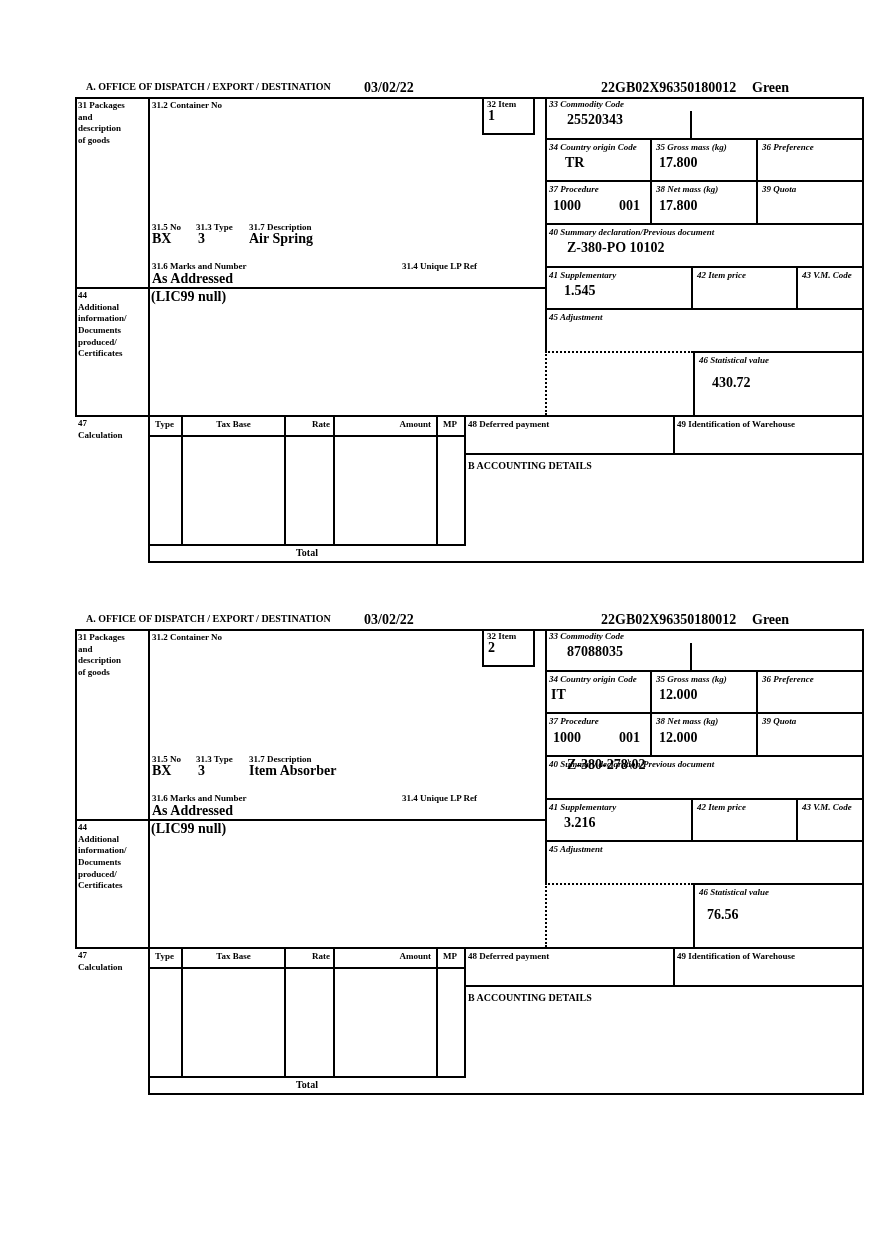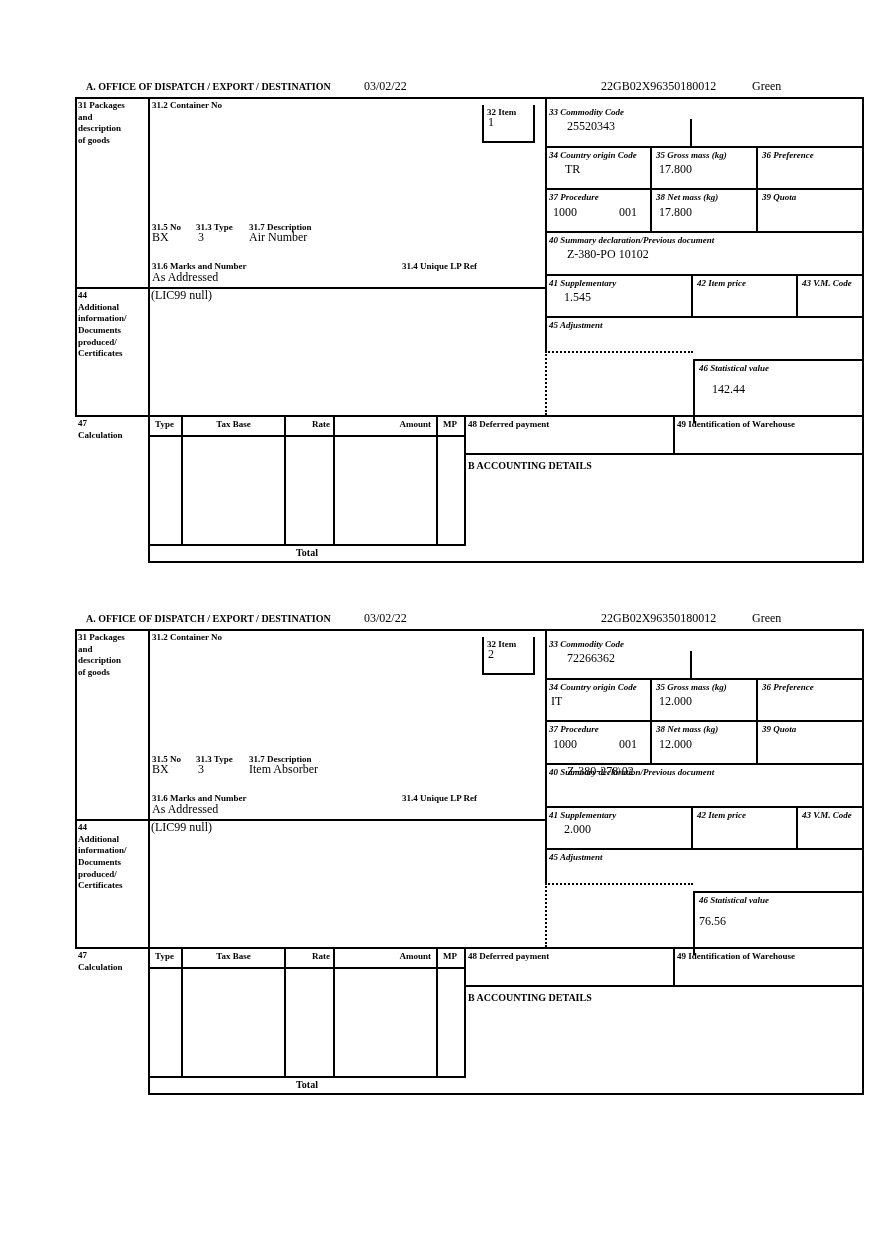--- a/index.html
+++ b/index.html
@@ -1,26 +1,26 @@
 <!DOCTYPE html>
 <html><head>
 <meta charset="utf-8">
 <style>
   html,body{margin:0;padding:0;background:#ffffff;}
   body{width:882px;height:1250px;position:relative;overflow:hidden;
        font-family:"Liberation Serif", serif;color:#000;}
   .form-block{position:absolute;left:75px;width:789px;height:468px;}
   .line{position:absolute;background:#000;}
   .dotted{position:absolute;box-sizing:border-box;}
-  .box{position:absolute;box-sizing:border-box;margin-top:8px;}
+  .box{position:absolute;box-sizing:border-box;}
   .bb{border-bottom:2px solid #000;}
   .br{border-right:2px solid #000;}
   .lbl{position:absolute;font-weight:bold;font-size:9px;line-height:1.25;white-space:nowrap;}
   .pre{white-space:pre-line;line-height:1.3;}
-  .val{position:absolute;font-size:12px;line-height:1.1;white-space:nowrap;}
+  .val{position:absolute;font-size:14px;line-height:1.1;white-space:nowrap;font-weight:bold;}
   .boxlbl{left:4px;top:2px;font-style:italic;}
   .ctr{text-align:center;}
   .rgt{text-align:right;}
 </style>
 </head>
 <body>
 
 <section class="form-block" id="form-template" style="top:97px;">
 
   <div class="lbl" style="left:11px;top:-16px;font-size:10px;">A. OFFICE OF DISPATCH / EXPORT / DESTINATION</div>
@@ -56,21 +56,21 @@
   <div class="box" style="left:407px;top:0;width:53px;height:38px;border-left:2px solid #000;border-right:2px solid #000;border-bottom:2px solid #000;">
     <div class="lbl" style="left:3px;top:2px;">32 Item</div>
     <div class="val" style="left:4px;top:11px;">1</div>
   </div>
 
   <div class="lbl" style="left:77px;top:125px;">31.5 No</div>
   <div class="lbl" style="left:121px;top:125px;">31.3 Type</div>
   <div class="lbl" style="left:174px;top:125px;">31.7 Description</div>
   <div class="val" style="left:77px;top:134px;">BX</div>
   <div class="val" style="left:123px;top:134px;">3</div>
-  <div class="val" style="left:174px;top:134px;">Air Number</div>
+  <div class="val" style="left:174px;top:134px;">Air Spring</div>
 
   <div class="lbl" style="left:77px;top:164px;">31.6 Marks and Number</div>
   <div class="lbl" style="left:327px;top:164px;">31.4 Unique LP Ref</div>
   <div class="val" style="left:77px;top:174px;">As Addressed</div>
 
   <div class="val" style="left:76px;top:192px;">(LIC99 null)</div>
 
   <div class="box bb" style="left:470px;top:0;width:317px;height:43px;">
     <div class="lbl boxlbl">33 Commodity Code</div>
     <div class="val" style="left:22px;top:15px;">25520343</div>
@@ -119,21 +119,21 @@
   </div>
 
   <div class="box" style="left:470px;top:213px;width:317px;height:41px;">
     <div class="lbl boxlbl">45 Adjustment</div>
   </div>
 
   <div class="dotted" style="left:470px;top:254px;width:148px;height:64px;border-top:2px dotted #000;border-left:2px dotted #000;"></div>
 
   <div class="box" style="left:618px;top:254px;width:169px;height:64px;border-top:2px solid #000;border-left:2px solid #000;">
     <div class="lbl boxlbl">46 Statistical value</div>
-    <div class="val" style="left:17px;top:22px;">142.44</div>
+    <div class="val" style="left:17px;top:22px;">430.72</div>
   </div>
 
   <div class="line" style="left:106px;top:318px;width:2px;height:129px;"></div>
   <div class="line" style="left:209px;top:318px;width:2px;height:129px;"></div>
   <div class="line" style="left:258px;top:318px;width:2px;height:129px;"></div>
   <div class="line" style="left:361px;top:318px;width:2px;height:129px;"></div>
   <div class="line" style="left:389px;top:318px;width:2px;height:129px;"></div>
   <div class="line" style="left:73px;top:338px;width:318px;height:2px;"></div>
 
   <div class="lbl ctr" style="left:73px;top:322px;width:33px;">Type</div>
@@ -197,21 +197,21 @@
   <div class="val" style="left:174px;top:134px;">Item Absorber</div>
 
   <div class="lbl" style="left:77px;top:164px;">31.6 Marks and Number</div>
   <div class="lbl" style="left:327px;top:164px;">31.4 Unique LP Ref</div>
   <div class="val" style="left:77px;top:174px;">As Addressed</div>
 
   <div class="val" style="left:76px;top:192px;">(LIC99 null)</div>
 
   <div class="box bb" style="left:470px;top:0;width:317px;height:43px;">
     <div class="lbl boxlbl">33 Commodity Code</div>
-    <div class="val" style="left:22px;top:15px;">72266362</div>
+    <div class="val" style="left:22px;top:15px;">87088035</div>
     <div class="line" style="left:145px;top:14px;width:2px;height:29px;"></div>
   </div>
 
   <div class="box bb br" style="left:470px;top:43px;width:107px;height:42px;">
     <div class="lbl boxlbl">34 Country origin Code</div>
     <div class="val" style="left:6px;top:15px;">IT</div>
   </div>
   <div class="box bb br" style="left:577px;top:43px;width:106px;height:42px;">
     <div class="lbl boxlbl">35 Gross mass (kg)</div>
     <div class="val" style="left:7px;top:15px;">12.000</div>
@@ -233,38 +233,38 @@
     <div class="lbl boxlbl">39 Quota</div>
   </div>
 
   <div class="box bb" style="left:470px;top:128px;width:317px;height:43px;">
     <div class="lbl boxlbl">40 Summary declaration/Previous document</div>
     <div class="val" style="left:22px;top:0;">Z-380-278\02</div>
   </div>
 
   <div class="box bb br" style="left:470px;top:171px;width:148px;height:42px;">
     <div class="lbl boxlbl">41 Supplementary</div>
-    <div class="val" style="left:19px;top:15px;">2.000</div>
+    <div class="val" style="left:19px;top:15px;">3.216</div>
   </div>
   <div class="box bb br" style="left:618px;top:171px;width:105px;height:42px;">
     <div class="lbl boxlbl">42 Item price</div>
   </div>
   <div class="box bb" style="left:723px;top:171px;width:64px;height:42px;">
     <div class="lbl boxlbl">43 V.M. Code</div>
   </div>
 
   <div class="box" style="left:470px;top:213px;width:317px;height:41px;">
     <div class="lbl boxlbl">45 Adjustment</div>
   </div>
 
   <div class="dotted" style="left:470px;top:254px;width:148px;height:64px;border-top:2px dotted #000;border-left:2px dotted #000;"></div>
 
   <div class="box" style="left:618px;top:254px;width:169px;height:64px;border-top:2px solid #000;border-left:2px solid #000;">
     <div class="lbl boxlbl">46 Statistical value</div>
-    <div class="val" style="left:4px;top:22px;">76.56</div>
+    <div class="val" style="left:12px;top:22px;">76.56</div>
   </div>
 
   <div class="line" style="left:106px;top:318px;width:2px;height:129px;"></div>
   <div class="line" style="left:209px;top:318px;width:2px;height:129px;"></div>
   <div class="line" style="left:258px;top:318px;width:2px;height:129px;"></div>
   <div class="line" style="left:361px;top:318px;width:2px;height:129px;"></div>
   <div class="line" style="left:389px;top:318px;width:2px;height:129px;"></div>
   <div class="line" style="left:73px;top:338px;width:318px;height:2px;"></div>
 
   <div class="lbl ctr" style="left:73px;top:322px;width:33px;">Type</div>

